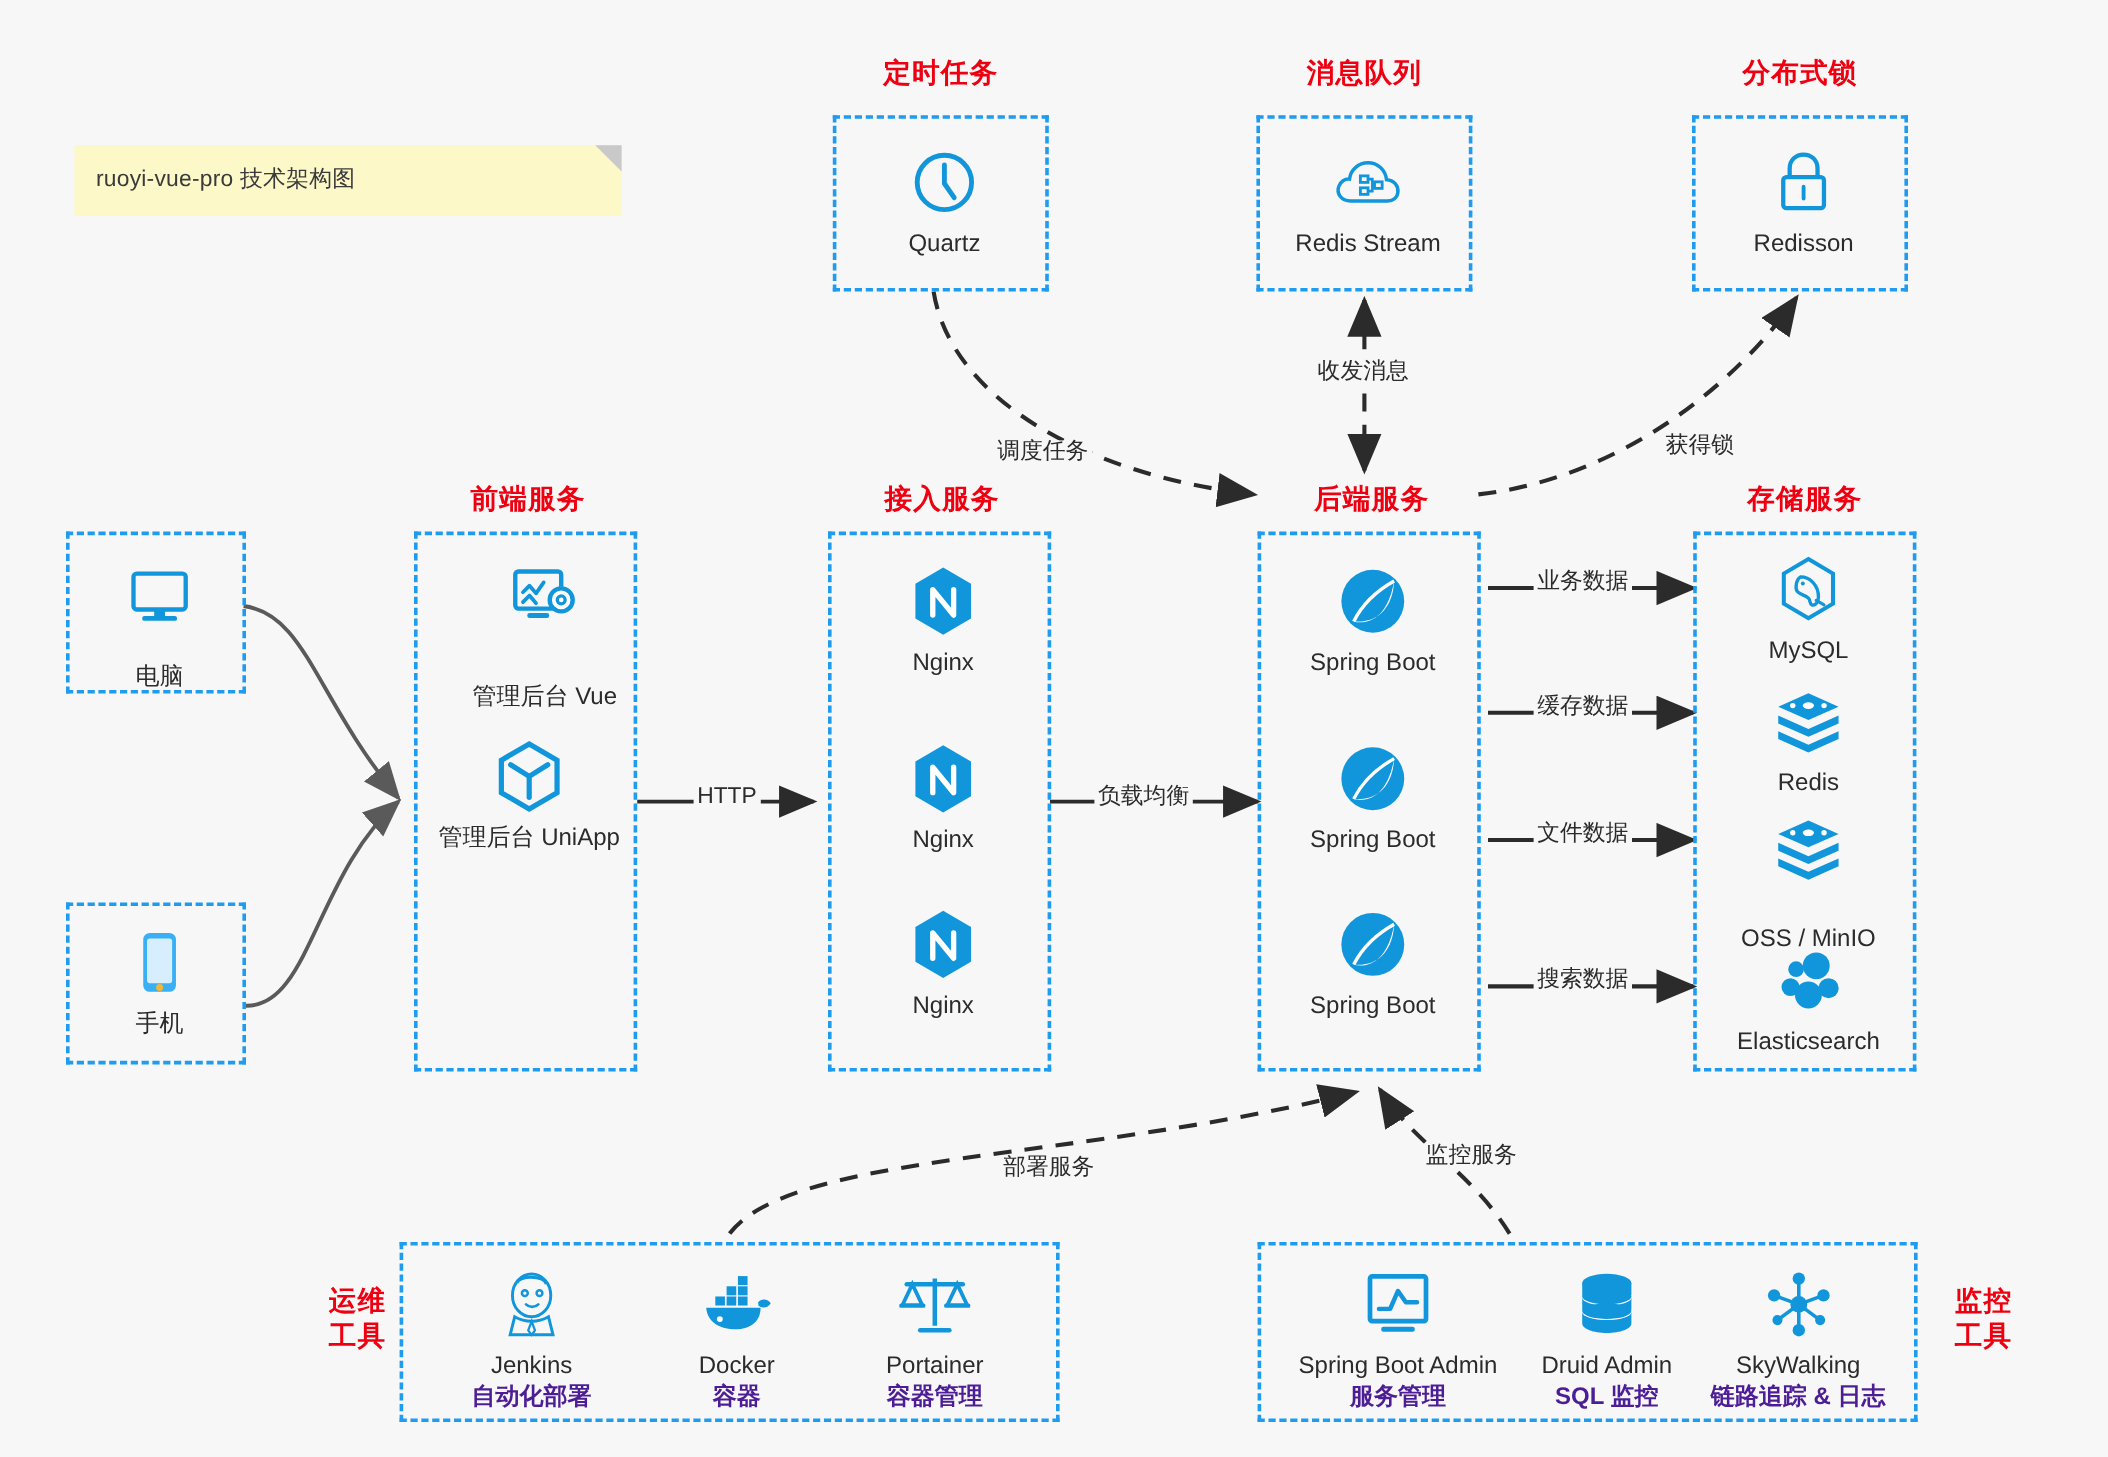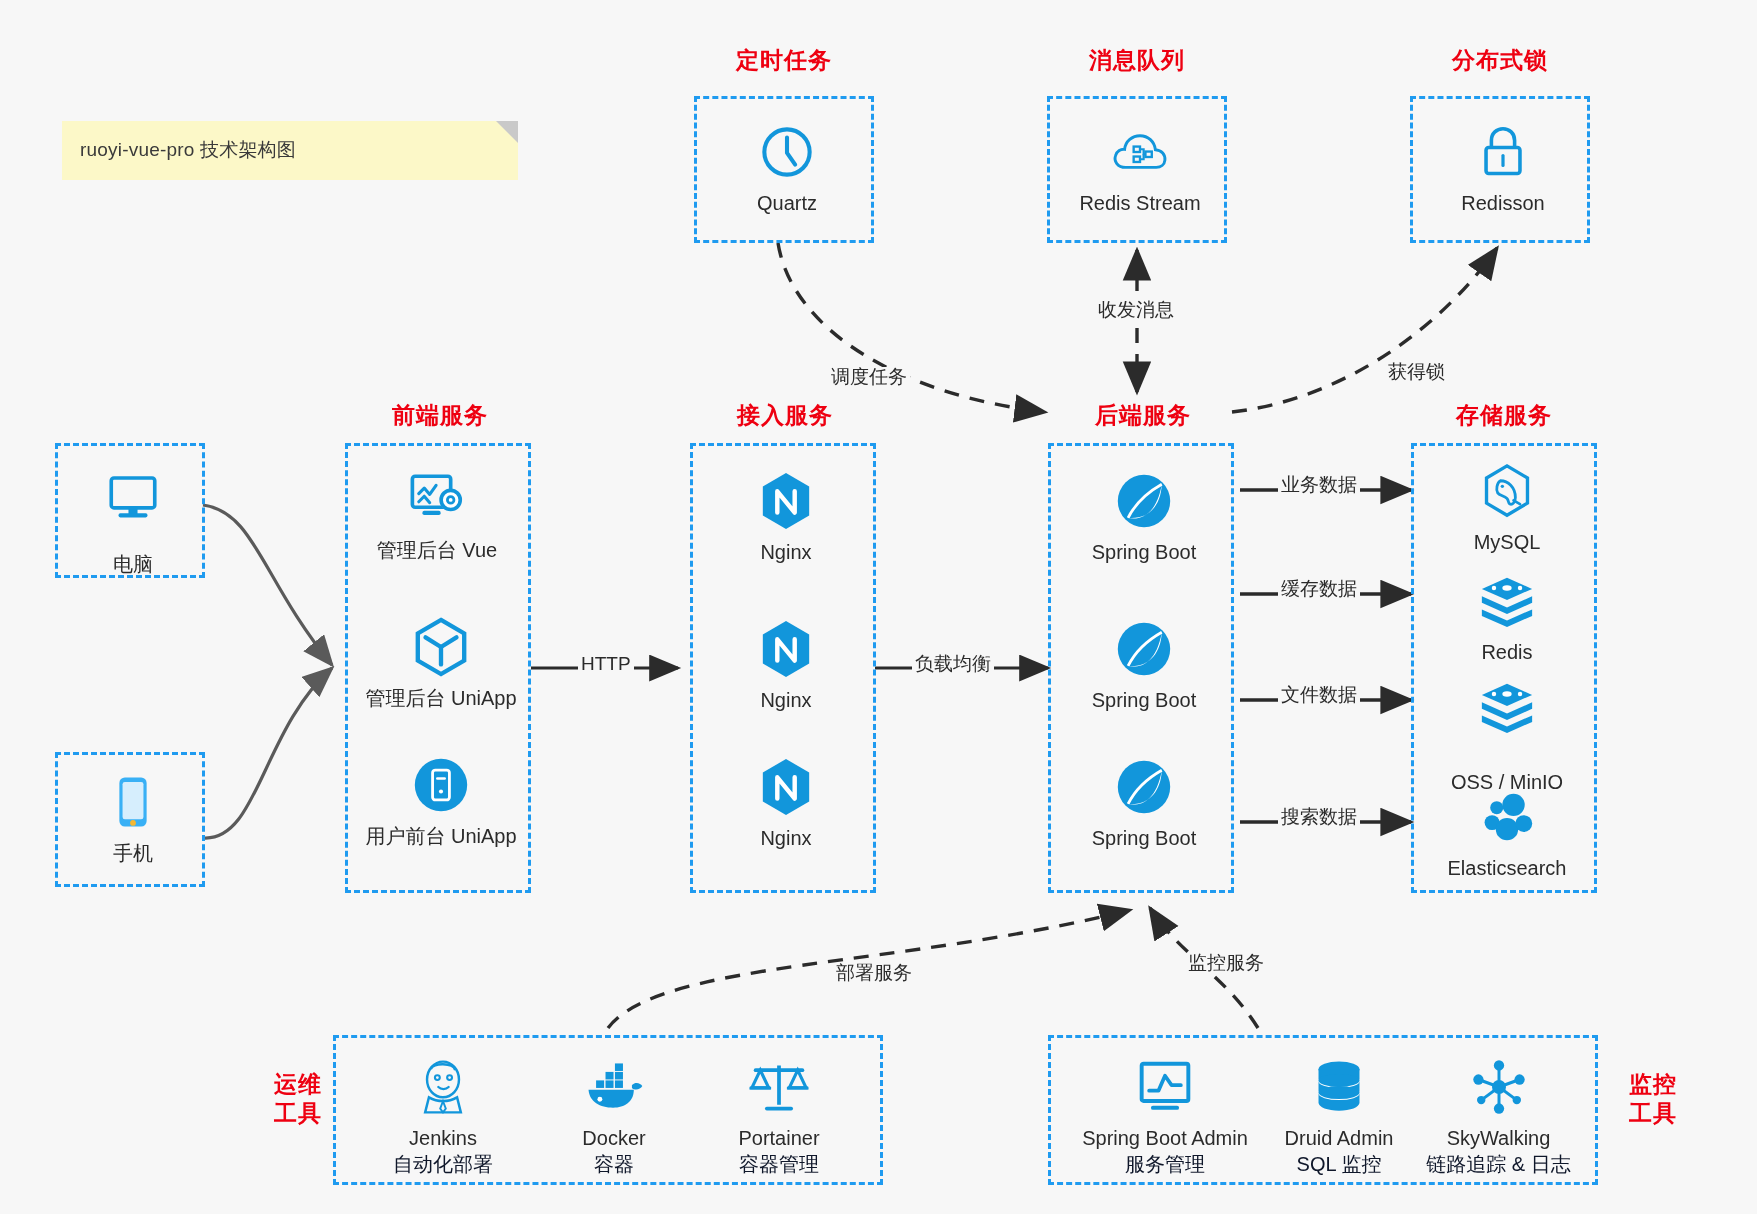--- a/index.html
+++ b/index.html
@@ -85,23 +85,24 @@
   }
   .node .lbl {
     margin-top: 6px;
     font-size: 20px;
     color: #2b2b2b;
     white-space: nowrap;
     line-height: 1.25;
   }
   .node .lbl2 {
     font-size: 20px;
-    color: #0f172a;
+    color: #4c1d95;
     white-space: nowrap;
     line-height: 1.3;
+    font-weight: bold;
   }
 
   
   .elabel {
     position: absolute;
     background: #f7f7f7;
     font-size: 19px;
     color: #2b2b2b;
     white-space: nowrap;
     padding: 0 3px;
@@ -224,21 +225,21 @@
           <rect x="10.5" y="9" width="23" height="41" rx="2.5" fill="#d6eefd"></rect>
           <circle cx="22" cy="54" r="3.2" fill="#f5b731"></circle>
         </svg>
       </div>
       <div class="lbl">手机</div>
     </div>
   </div>
 
   <div class="group-title" style="left:345px; top:400px; width:190px;">前端服务</div>
   <div class="group" style="left:345px; top:443px; width:186px; height:450px;">
-    <div class="node" style="left:4px; top:20px; width:170px;">
+    <div class="node" style="left:21px; top:20px; width:170px;gap:31px;">
       <div class="ico">
         <svg width="62" height="58" viewBox="0 0 68 62">
           <rect x="7" y="6" width="42" height="34" rx="3" fill="none" stroke="#1296db" stroke-width="4"></rect>
           <path d="M14 25 L20 19 L26 26 L33 16" fill="none" stroke="#1296db" stroke-width="3.4" stroke-linecap="round" stroke-linejoin="round"></path>
           <path d="M14 34 L20 28 L26 35" fill="none" stroke="#1296db" stroke-width="3.4" stroke-linecap="round" stroke-linejoin="round"></path>
           <rect x="18" y="44" width="20" height="4.5" rx="2" fill="#1296db"></rect>
           <circle cx="49" cy="32" r="12" fill="#ffffff"></circle>
           <circle cx="49" cy="32" r="10.5" fill="none" stroke="#1296db" stroke-width="4"></circle>
           <circle cx="49" cy="32" r="3.6" fill="none" stroke="#1296db" stroke-width="3"></circle>
         </svg>
@@ -248,31 +249,20 @@
     <div class="node" style="left:8px; top:168px; width:170px;">
       <div class="ico">
         <svg width="58" height="62" viewBox="0 0 60 64">
           <path d="M30 4 L54 18 L54 46 L30 60 L6 46 L6 18 Z" fill="none" stroke="#1296db" stroke-width="4.5"></path>
           <path d="M30 32 L30 50" fill="none" stroke="#1296db" stroke-width="4.5" stroke-linecap="round"></path>
           <path d="M30 32 L14 22" fill="none" stroke="#1296db" stroke-width="4.5" stroke-linecap="round"></path>
           <path d="M30 32 L46 22" fill="none" stroke="#1296db" stroke-width="4.5" stroke-linecap="round"></path>
         </svg>
       </div>
       <div class="lbl">管理后台 UniApp</div>
-    </div>
-    <div class="node" style="left:8px; top:306px; width:170px;">
-      <div class="ico">
-        <svg width="58" height="58" viewBox="0 0 62 62">
-          <circle cx="31" cy="31" r="28" fill="#1296db"></circle>
-          <rect x="22" y="15" width="18" height="32" rx="3" fill="none" stroke="#ffffff" stroke-width="3"></rect>
-          <line x1="27" y1="24" x2="35" y2="24" stroke="#ffffff" stroke-width="2.6" stroke-linecap="round"></line>
-          <circle cx="31" cy="38" r="2.2" fill="#ffffff"></circle>
-        </svg>
-      </div>
-      <div class="lbl">用户前台 UniApp</div>
     </div>
   </div>
 
   <div class="elabel" style="left:578px; top:654px;">HTTP</div>
 
   <div class="group-title" style="left:690px; top:400px; width:190px;">接入服务</div>
   <div class="group" style="left:690px; top:443px; width:186px; height:450px;">
     <div class="node" style="left:8px; top:22px; width:170px;">
       <div class="ico">
         <svg width="56" height="62" viewBox="0 0 58 64">

